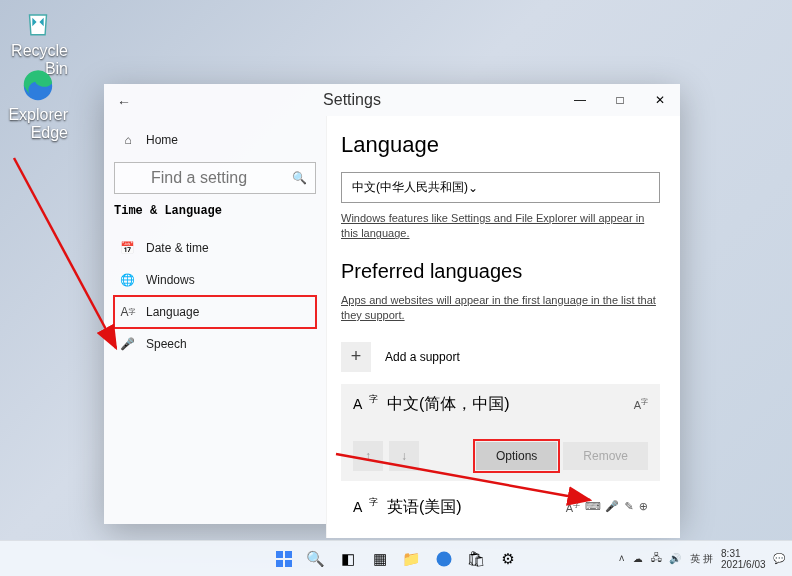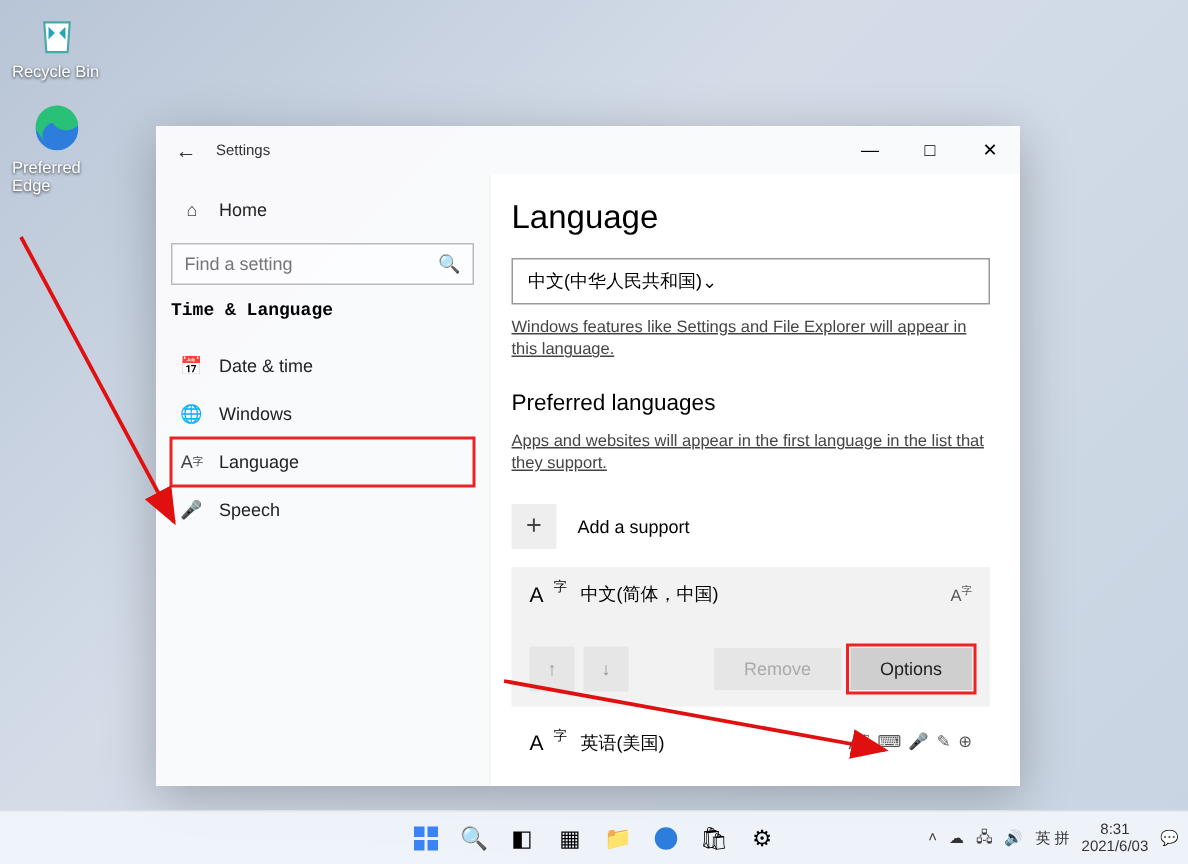--- a/index.html
+++ b/index.html
@@ -7,61 +7,61 @@
   font-family: "Segoe UI", Tahoma, sans-serif;
   background: linear-gradient(135deg, #b8c5d6 0%, #d4dce8 40%, #c8d4e2 100%);
   width: 792px;
   height: 576px;
   overflow: hidden;
   position: relative;
   font-size: 12px;
 }
 
 
-.desktop-icon { position: absolute; width: 60px; text-align: left; color: #fff; font-size: 11px; text-shadow: 0 1px 2px rgba(0,0,0,0.8); }
+.desktop-icon { position: absolute; width: 60px; text-align: right; color: #fff; font-size: 16px; text-shadow: 0 1px 2px rgba(0,0,0,0.8); }
 .desktop-icon .icon-box { width: 36px; height: 36px; margin: 0 auto 2px; display:flex; align-items:center; justify-content:center; }
 
 
 .settings-window {
   position: absolute;
   left: 104px; top: 84px;
   width: 576px; height: 440px;
   background: rgba(250,250,252,0.98);
   box-shadow: 0 8px 32px rgba(0,0,0,0.25);
   display: flex;
   flex-direction: column;
 }
 .titlebar { height: 32px; display:flex; align-items:center; }
 .titlebar .back { width:40px; text-align:center; font-size:14px; color:#333; cursor:pointer; }
-.titlebar .title { flex:1; font-size:10px; color:#333; }
+.titlebar .title { flex:1; font-size:16px; color:#333;text-align:center; }
 .titlebar .win-controls { display:flex; }
 .titlebar .win-btn { width:40px; height:32px; display:flex; align-items:center; justify-content:center; font-size:12px; cursor:pointer; }
 
 .settings-body { flex:1; display:flex; }
 .sidebar { width:222px; padding:8px 10px 0 10px; }
 .nav-item { display:flex; align-items:center; gap:10px; padding:8px 6px; font-size:12px; color:#222; cursor:pointer; }
 .nav-item .icon { width:16px; height:16px; display:flex; align-items:center; justify-content:center; color:#444; }
 .search-box { display:flex; align-items:center; border:1px solid #bbb; padding:6px 8px; margin:6px 0 10px 0; background:rgba(255,255,255,0.5); position:relative; }
-.search-box input { border:none; background:transparent; outline:none; width:100%; font-size:12px; color:#3b82f6; }
+.search-box input { border:none; background:transparent; outline:none; width:100%; font-size:16px; color:#3b82f6;margin-left:28px; }
 .search-box .search-icon { position:absolute; right:8px; color:#555; font-size:12px; }
 .section-label { font-weight:600; font-size:12px; margin:6px 0 14px 0;font-family:Liberation Mono, monospace; }
 .nav-item.selected { outline: 2px solid #e22; outline-offset:-1px; }
 
 .content { flex:1; padding:16px 20px 10px 14px; border-left:1px solid rgba(0,0,0,0.05); background:#fff; }
 .content h1 { font-size:22px; font-weight:400; margin-bottom:14px; }
 .dropdown { border:1px solid #999; padding:6px 10px; font-size:12px; margin-bottom:8px; display:flex; justify-content:flex-start; align-items:center; cursor:pointer;}
 .desc { font-size:11px; color:#444; margin-bottom:18px; line-height:1.4;text-decoration:underline; }
-.content h2 { font-size:15px; font-weight:400; margin-bottom:10px; }
+.content h2 { font-size:20px; font-weight:400; margin-bottom:10px; }
 .add-lang { display:flex; align-items:center; gap:14px; margin:10px 0 12px 0; cursor:pointer; }
 .add-lang .plus { width:30px; height:30px; background:#eee; display:flex;align-items:center;justify-content:center; font-size:18px; color:#444; }
 .lang-card { background:#f2f2f2; padding:10px 12px 10px 12px; margin-bottom:6px; }
 .lang-row { display:flex; align-items:center; gap:12px; }
 .lang-glyph { font-size:14px; position:relative; width:22px; }
 .lang-glyph::before { content:"字"; font-size:9px; position:absolute; top:-3px; right:-3px; }
-.lang-name { flex:1; font-size:12px; }
+.lang-name { flex:1; font-size:16px; }
 .lang-indicators { font-size:11px; color:#555; display:flex; gap:5px; }
 .lang-actions { display:flex; gap:6px; margin-top:26px; align-items:center; }
 .arrow-btn { width:30px;height:30px;background:#e6e6e6; display:flex;align-items:center;justify-content:center; color:#999; cursor:pointer;}
 .spacer { flex:1; }
 .btn { padding:7px 20px; font-size:12px; border:none; cursor:pointer; }
 .btn.options { background:#cfcfcf; color:#222; outline:2px solid #e22; outline-offset:1px; }
 .btn.remove { background:#e6e6e6; color:#aaa; }
 .lang-row2 { display:flex; align-items:center; gap:12px; padding:10px 12px; }
 .lang-row2 .lang-indicators span { font-size:11px; }
 
@@ -69,21 +69,21 @@
 .taskbar {
   position:absolute; left:0; right:0; bottom:0; height:36px;
   background: rgba(242,246,252,0.9);
   border-top:1px solid rgba(0,0,0,0.08);
   display:flex; align-items:center;
 }
 .taskbar .center { position:absolute; left:50%; transform:translateX(-50%); display:flex; gap:4px; }
 .taskbar .tb-icon { width:28px; height:28px; display:flex; align-items:center; justify-content:center; font-size:15px; cursor:pointer; }
 .taskbar .tray { position:absolute; right:6px; display:flex; align-items:center; gap:8px; font-size:10px; color:#333; }
 .taskbar .tray .ime { font-size:10px; }
-.taskbar .tray .clock { text-align:center; font-size:10px; line-height:1.1; }
+.taskbar .tray .clock { text-align:left; font-size:10px; line-height:1.1; }
 
 
 .annotation { position:absolute; left:0; top:0; pointer-events:none; }
 
 
 </style>
 </head>
 <body>
 
 <div class="desktop-icon" style="left:8px; top:4px;">
@@ -95,21 +95,21 @@
   </div>
   <span>Recycle Bin</span>
 </div>
 <div class="desktop-icon" style="left:8px; top:68px;">
   <div class="icon-box">
     <svg width="34" height="34" viewBox="0 0 24 24">
         <circle cx="12" cy="12" r="10" fill="#2d7ddd"></circle>
         <path fill="#29c077" d="M2 12a10 10 0 0 1 20-2c-3 4-10 3-12-1-4 1-6 5-4 9"></path>
       </svg>
   </div>
-  <span>Preferred Edge</span>
+  <span>Explorer Edge</span>
 </div>
 
 <div class="settings-window">
   <div class="titlebar">
     <div class="back">←</div>
     <div class="title">Settings</div>
     <div class="win-controls">
       <div class="win-btn">—</div>
       <div class="win-btn">□</div>
       <div class="win-btn">✕</div>
@@ -169,22 +169,22 @@
           <span class="lang-glyph">A</span>
           <span class="lang-name">中文(简体，中国)</span>
           <span class="lang-indicators">
               <span>A<sup style="font-size:7px">字</sup></span>
             </span>
         </div>
         <div class="lang-actions">
           <div class="arrow-btn">↑</div>
           <div class="arrow-btn">↓</div>
           <div class="spacer"></div>
+          <button class="btn options">Options</button>
           <button class="btn remove">Remove</button>
-          <button class="btn options">Options</button>
         </div>
       </div>
 
       <div class="lang-row2">
         <span class="lang-glyph">A</span>
         <span class="lang-name">英语(美国)</span>
         <span class="lang-indicators">
           <span>A<sup style="font-size:7px">字</sup></span>
             <span>⌨</span>
             <span>🎤</span>

